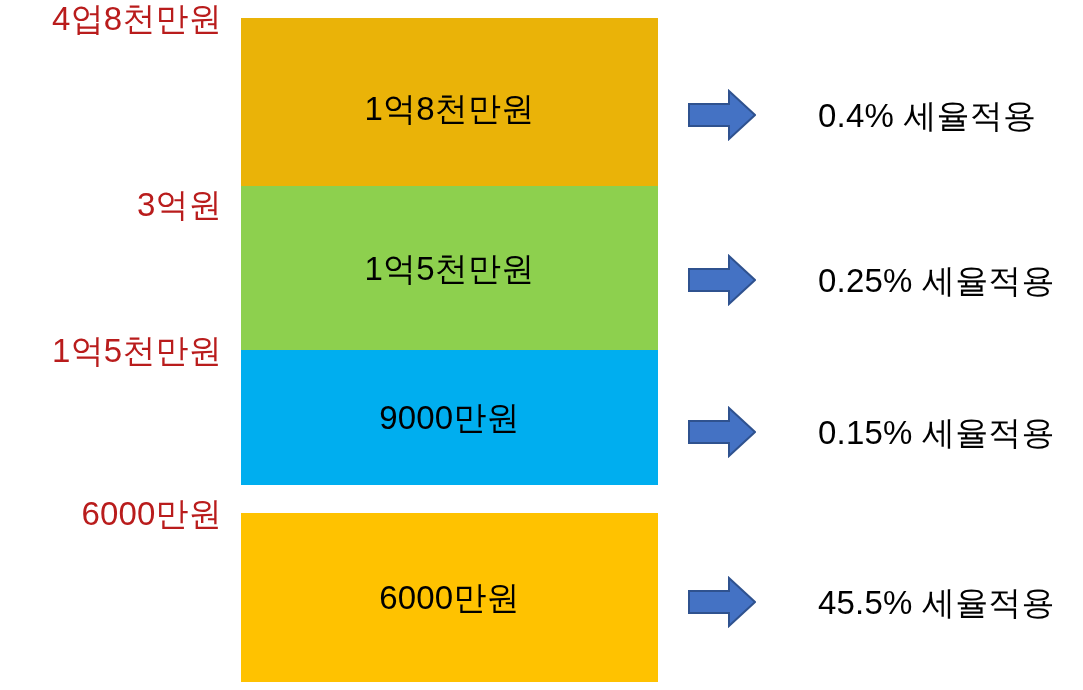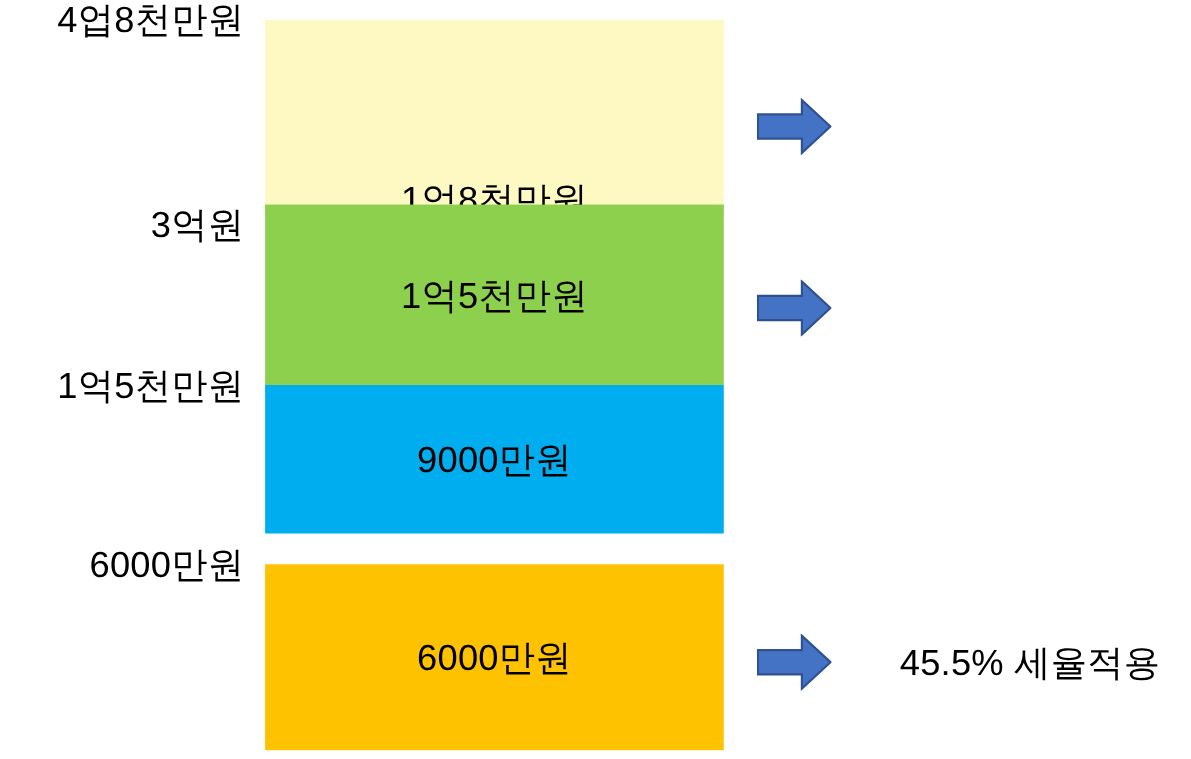--- a/index.html
+++ b/index.html
@@ -21,21 +21,21 @@
   }
 
   
   .tier-label {
     position: absolute;
     right: 861px;              
     text-align: right;
     white-space: nowrap;
     font-size: 33px;
     line-height: 1;
-    color: #000000;
+    color: #b91c1c;
     letter-spacing: 0.2px;
   }
 
   
   #bar {
     position: absolute;
     left: 241px;
     top: 18px;
     width: 417px;
     height: 664px;
@@ -95,21 +95,21 @@
   <div class="tier-label" style="top: 350px; transform: translateY(-50%);">
     <span>1억5천만원</span>
   </div>
 
   <div class="tier-label" style="top: 513px; transform: translateY(-50%);">
     <span>6000만원</span>
   </div>
 
   <div id="bar">
 
-    <div class="segment" style="top: 0px; height: 180px; background: #fef9c3; align-items: flex-end;">
+    <div class="segment" style="top: 0px; height: 180px; background: #eab308;">
       <span class="segment-label">1억8천만원</span>
     </div>
 
     <div class="segment" style="top: 168px; height: 164px; background: #8DD04E;">
       <span class="segment-label">1억5천만원</span>
     </div>
 
     <div class="segment" style="top: 332px; height: 135px; background: #00AEEF;">
       <span class="segment-label">9000만원</span>
     </div>
@@ -117,28 +117,36 @@
     <div class="segment" style="top: 495px; height: 169px; background: #FFC200;">
       <span class="segment-label">6000만원</span>
     </div>
 
   </div>
 
   <div class="rate-row" style="top: 85px;">
     <svg class="arrow-icon" viewBox="0 0 68 52">
       <polygon points="1,15 41,15 41,2 67,26 41,50 41,37 1,37" fill="#4472C4" stroke="#2F528F" stroke-width="2" stroke-linejoin="miter"></polygon>
     </svg>
+    <span class="rate-text">0.4% 세율적용</span>
   </div>
 
   <div class="rate-row" style="top: 250px;">
     <svg class="arrow-icon" viewBox="0 0 68 52">
       <polygon points="1,15 41,15 41,2 67,26 41,50 41,37 1,37" fill="#4472C4" stroke="#2F528F" stroke-width="2" stroke-linejoin="miter"></polygon>
     </svg>
+    <span class="rate-text">0.25% 세율적용</span>
   </div>
 
+  <div class="rate-row" style="top: 402px;">
+    <svg class="arrow-icon" viewBox="0 0 68 52">
+      <polygon points="1,15 41,15 41,2 67,26 41,50 41,37 1,37" fill="#4472C4" stroke="#2F528F" stroke-width="2" stroke-linejoin="miter"></polygon>
+    </svg>
+    <span class="rate-text">0.15% 세율적용</span>
+  </div>
 
   <div class="rate-row" style="top: 572px;">
     <svg class="arrow-icon" viewBox="0 0 68 52">
       <polygon points="1,15 41,15 41,2 67,26 41,50 41,37 1,37" fill="#4472C4" stroke="#2F528F" stroke-width="2" stroke-linejoin="miter"></polygon>
     </svg>
     <span class="rate-text">45.5% 세율적용</span>
   </div>
 
 </div>
 

